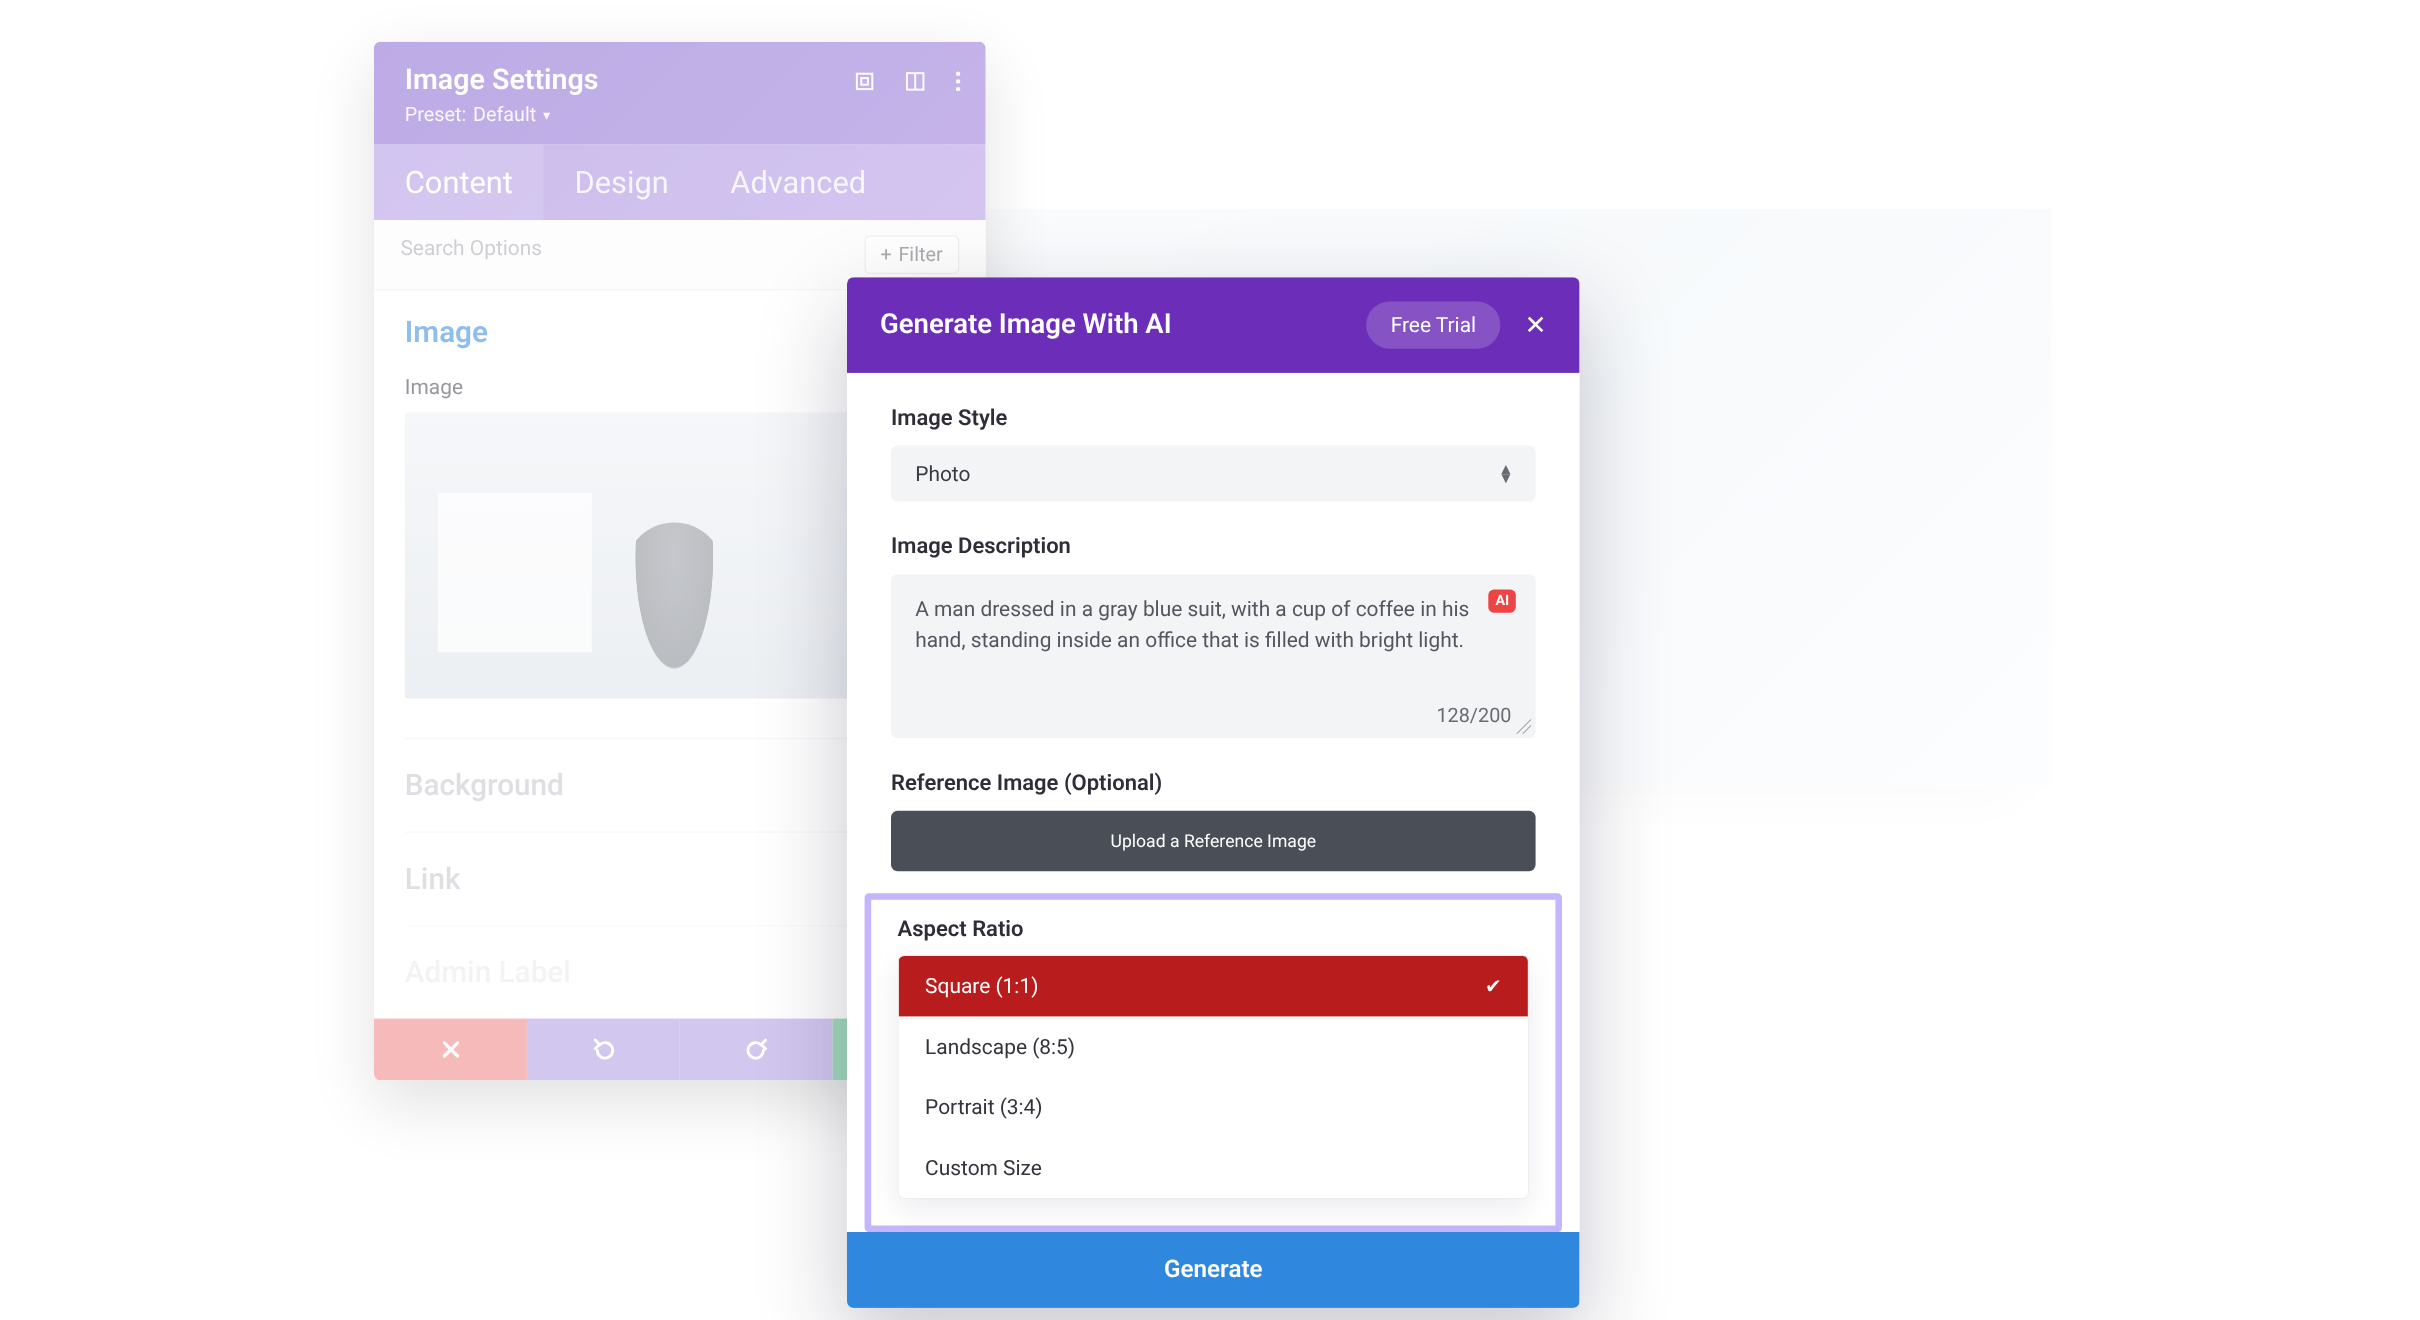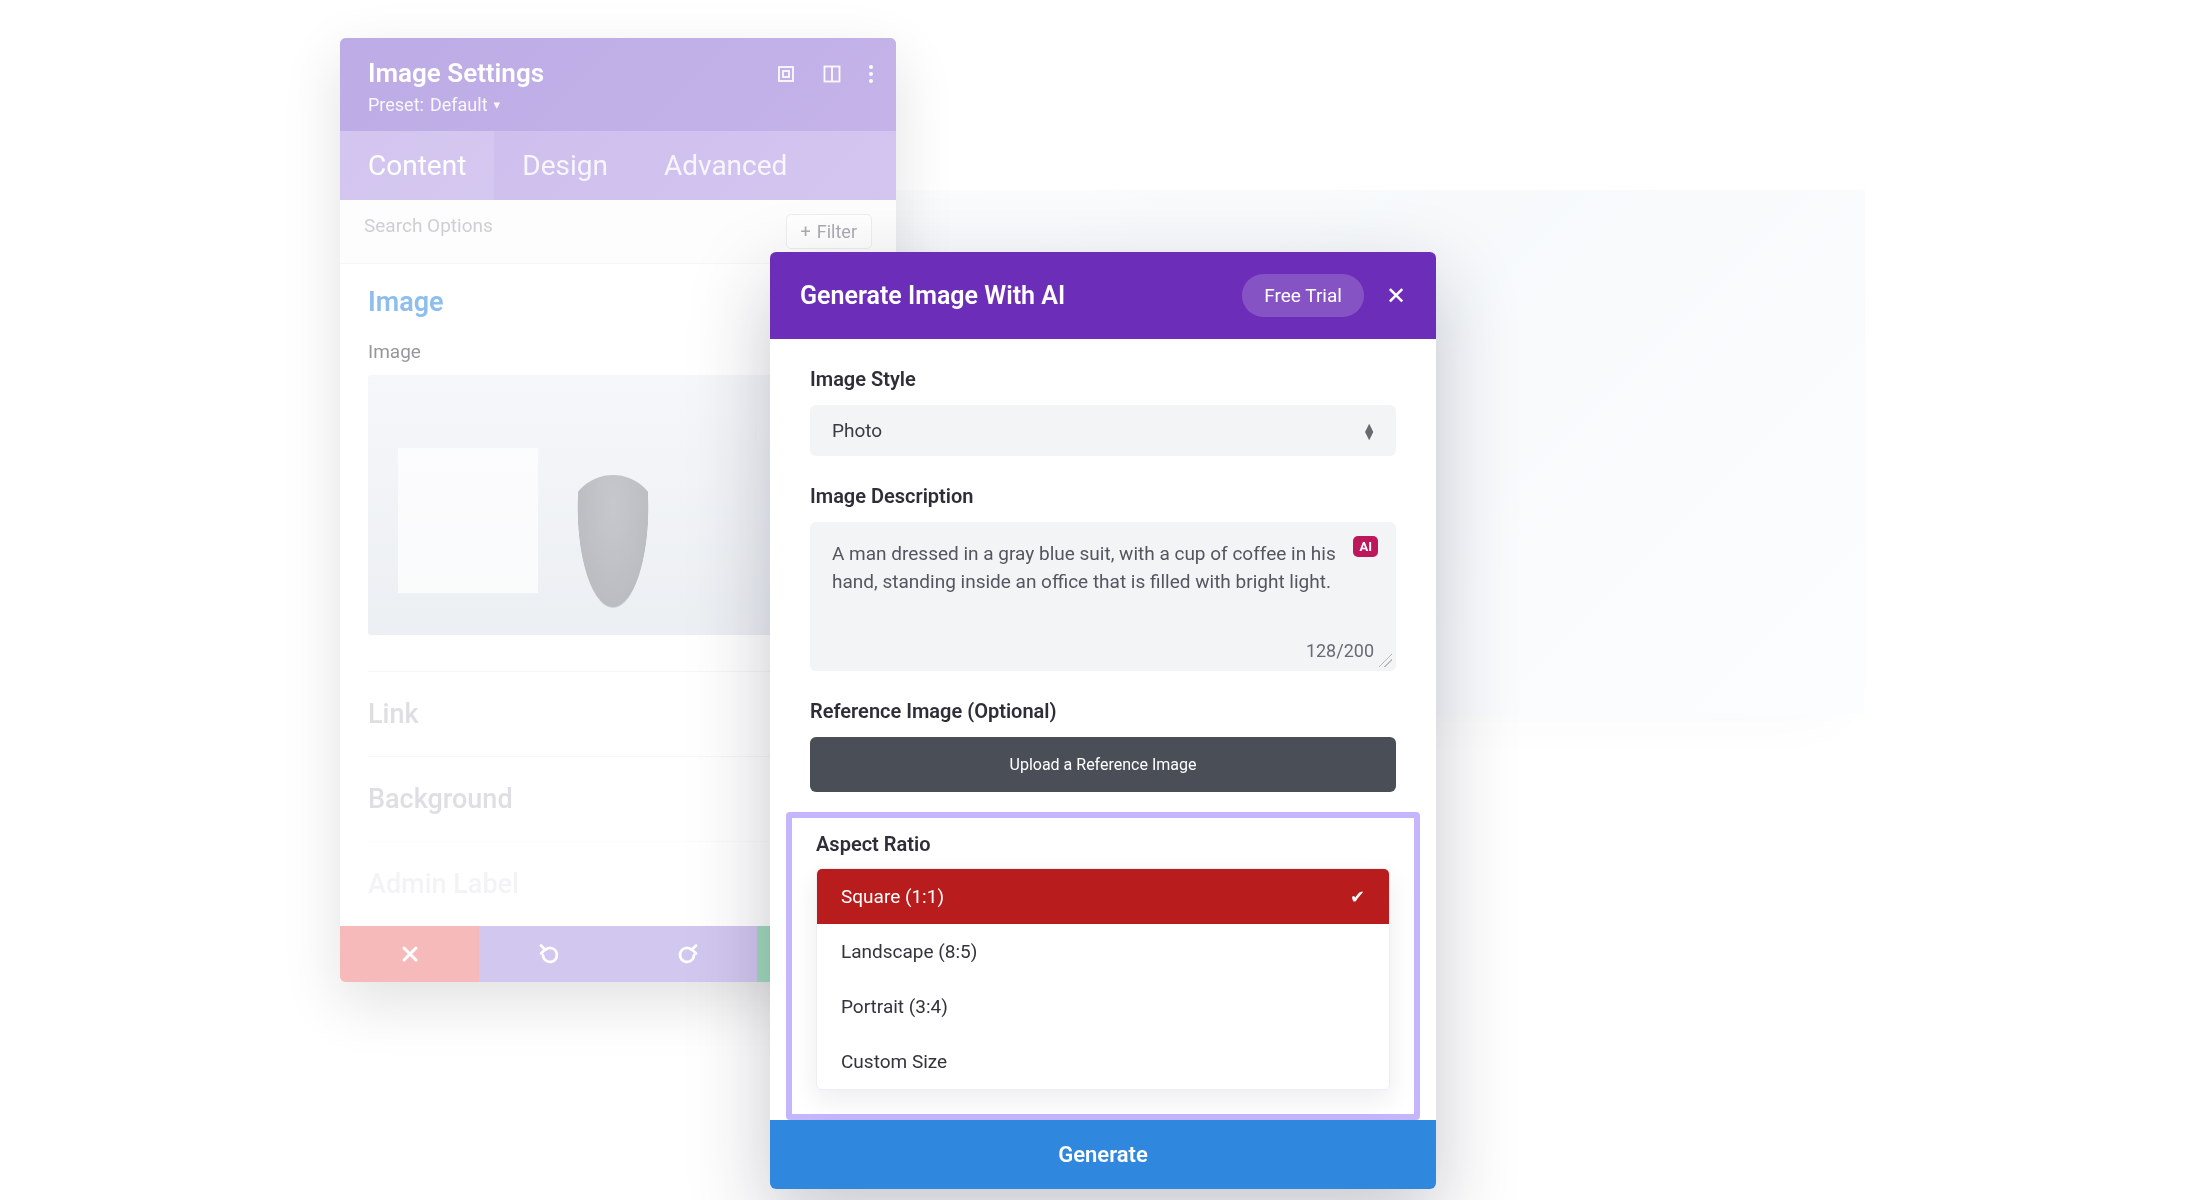--- a/index.html
+++ b/index.html
@@ -154,21 +154,21 @@
   .ai-select .chevs{ font-size:14px; color:#696972; letter-spacing:-2px; line-height:8px; }
 
   .ai-textarea{
     background:#f3f4f6; border-radius:6px;
     padding:18px 22px 10px; position:relative;
     margin-bottom:28px;
   }
   .ai-textarea .text{ font-size:19px; color:#555560; line-height:1.45; min-height:80px; }
   .ai-textarea .ai-badge{
     position:absolute; right:18px; top:14px;
-    background:#be185d; color:#fff; font-size:13px; font-weight:700;
+    background:#ef4444; color:#fff; font-size:13px; font-weight:700;
     padding:3px 6px; border-radius:5px; cursor:pointer;
   }
   .ai-textarea .counter{
     text-align:right; font-size:18px; color:#6a6a74; margin-top:20px;
   }
   .ai-textarea .resize{
     position:absolute; right:4px; bottom:4px;
     width:14px; height:14px;
     background:
       linear-gradient(135deg, transparent 0 50%, #b9b9c2 50% 55%, transparent 55% 70%, #b9b9c2 70% 75%, transparent 75%);
@@ -259,22 +259,22 @@
       <span>+</span>
       <span>Filter</span>
     </div>
   </div>
 
   <div class="sp-body">
     <div class="sp-section-title">Image</div>
     <div class="sp-label">Image</div>
     <div class="sp-image-preview"></div>
 
+    <div class="sp-collapsed">Background</div>
     <div class="sp-collapsed">Link</div>
-    <div class="sp-collapsed">Background</div>
     <div class="sp-collapsed" style="opacity:.35">Admin Label</div>
   </div>
 
   <div class="sp-footer">
     <div class="sp-f-cancel">
       <svg width="20" height="20" viewBox="0 0 20 20" stroke="#fff" stroke-width="3" stroke-linecap="round">
           <line x1="4" y1="4" x2="16" y2="16"></line>
           <line x1="16" y1="4" x2="4" y2="16"></line>
         </svg>
     </div>

